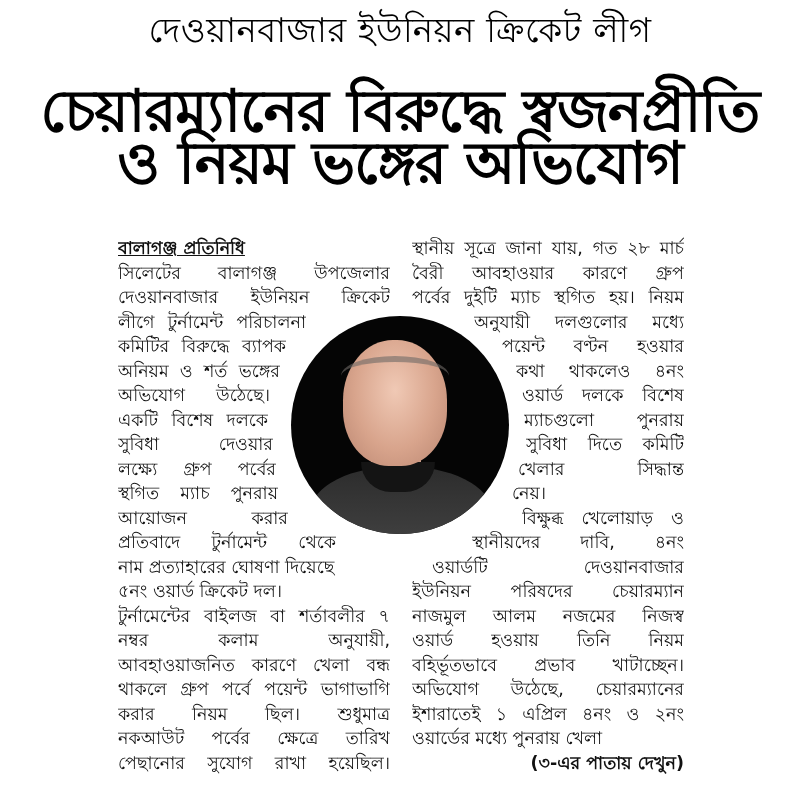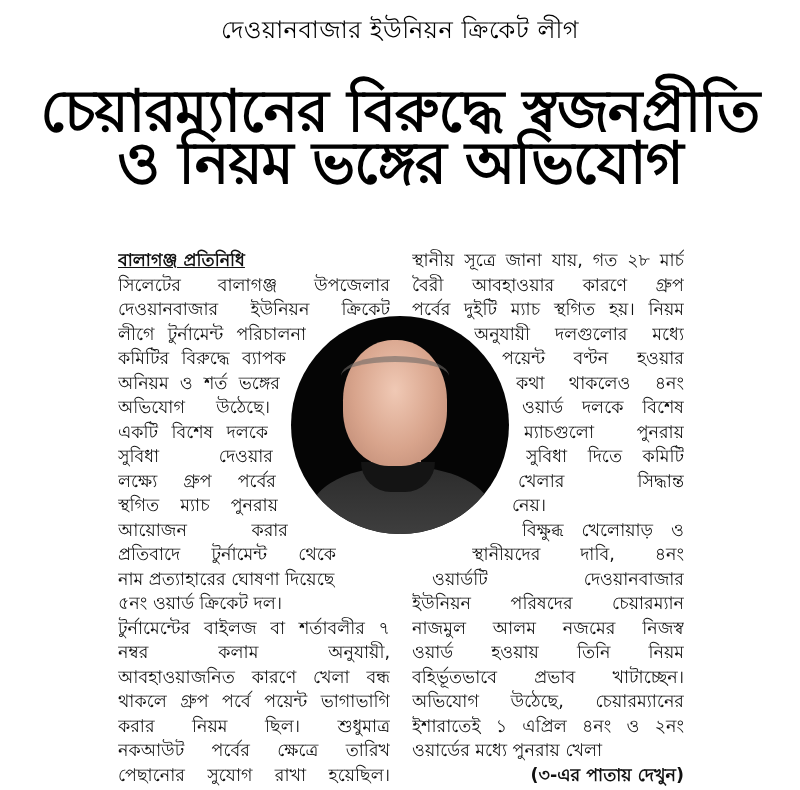--- a/index.html
+++ b/index.html
@@ -1,36 +1,36 @@
 <!DOCTYPE html>
 <html><head>
   <meta charset="utf-8">
   <style>
     * { box-sizing: border-box; margin: 0; padding: 0; }
     html, body { width: 800px; height: 790px; background: #ffffff; overflow: hidden; }
     body { font-family: "DejaVu Sans", "Liberation Sans", sans-serif; color: #111; position: relative; }
 
     .kicker {
       position: absolute; left: 0; top: 8px; width: 800px; text-align: center;
-      font-size: 24px; line-height: 44px; font-weight: normal; color: #000;
+      font-size: 34px; line-height: 44px; font-weight: normal; color: #000;
       letter-spacing: 0.5px;
     }
     .headline {
       position: absolute; left: 0; width: 800px; text-align: center;
       font-size: 58px; line-height: 70px; font-weight: bold; color: #000;
       letter-spacing: -1px;
     }
     .headline.l1 { top: 76px; text-align: center; }
     .headline.l2 { top: 128px; }
 
     .article {
       position: absolute; left: 118px; top: 232px; width: 566px; height: 540px;
       font-size: 17.5px; line-height: 24.5px; color: #111;
     }
-    .col { position: absolute; top: 16px; width: 272px; }
+    .col { position: absolute; top: 4px; width: 272px; }
     .col.left { left: 0; }
     .col.right { left: 294px; }
     .line { display: block; height: 24.5px; white-space: nowrap; text-align: justify; text-align-last: justify; overflow: hidden; }
     .line.last { text-align-last: left; }
     .byline { text-decoration: underline; font-weight: bold; text-align-last: left; }
     .continued { font-weight: bold; text-align: right; text-align-last: right; }
 
     .photo {
       position: absolute; left: 291px; top: 316px; width: 218px; height: 218px;
       border-radius: 50%; background: #050505; overflow: hidden;

